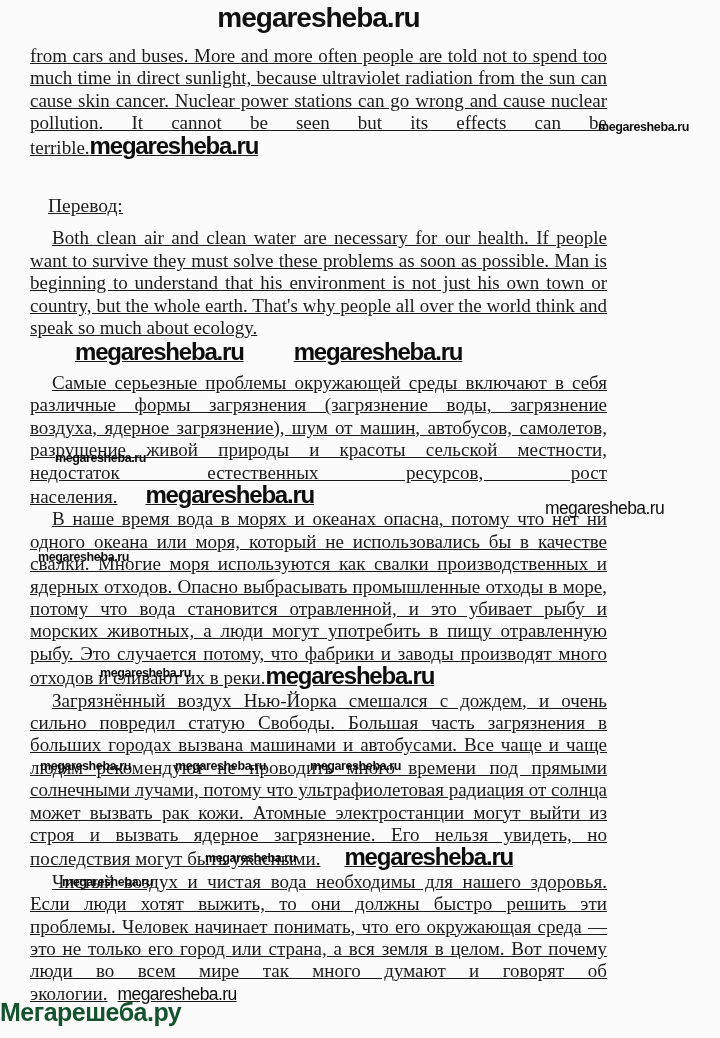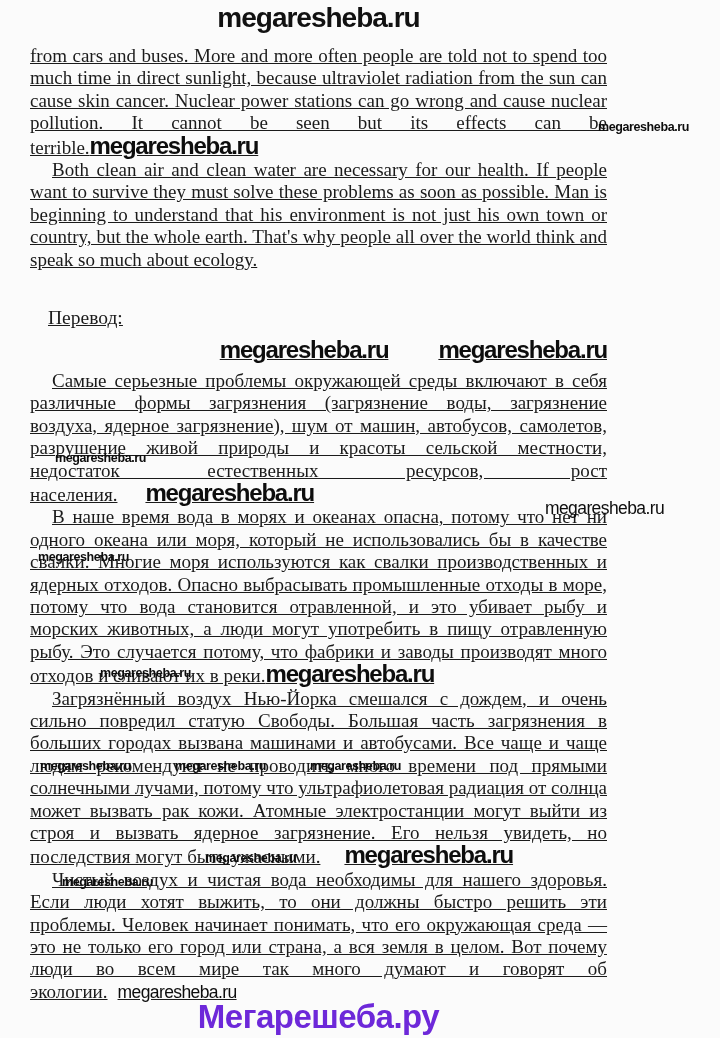--- a/index.html
+++ b/index.html
@@ -44,51 +44,50 @@
     color: #0d0d0d;
     white-space: nowrap;
   }
   .wm-xl { font-weight: bold; font-size: 24px; letter-spacing: -1.2px; }
   .wm-m  { font-weight: normal; font-size: 17.5px; letter-spacing: -0.6px; }
   .wm-s  { font-weight: bold; font-size: 12.5px; letter-spacing: -0.4px; }
   .wm-abs { position: absolute; line-height: 1; }
 
   .wm-row {
     margin: 2px 0 6px 45px;
-    text-align: right;
+    text-align: left;
     text-indent: 0;
   }
   .wm-row .wm + .wm { margin-left: 50px; }
 
   .footer-wm {
     position: absolute;
     left: 0; right: 0;
     top: 998px;
-    text-align: center;
     font-family: "Liberation Sans", sans-serif;
     font-weight: bold;
-    font-size: 33px;
+    font-size: 25px;
     letter-spacing: -0.5px;
-    color: #6d28d9;
+    color: #14532d;
   }
 </style>
 </head>
 <body>
 
 <div class="page">
 
   <div class="header-wm">megaresheba.ru</div>
 
   <div class="content">
 
     <p class="para"><span>from cars and buses. More and more often people are told not to spend too much time in direct sunlight, because ultraviolet radiation from the sun can cause skin cancer. Nuclear power stations can go wrong and cause nuclear pollution. It cannot be seen but its effects can be terrible.</span><span class="wm wm-xl">megaresheba.ru</span></p>
 
+    <p class="para translation-heading">Перевод:</p>
+
     <p class="para indent"><span>Both clean air and clean water are necessary for our health. If people want to survive they must solve these problems as soon as possible. Man is beginning to understand that his environment is not just his own town or country, but the whole earth. That's why people all over the world think and speak so much about ecology.</span></p>
-
-    <p class="para translation-heading">Перевод:</p>
 
     <div class="wm-row">
       <span class="wm wm-xl">megaresheba.ru</span><span class="wm wm-xl">megaresheba.ru</span>
     </div>
 
 
     <p class="para indent"><span>Самые серьезные проблемы окружающей среды включают в себя различные формы загрязнения (загрязнение воды, загрязнение воздуха, ядерное загрязнение), шум от машин, автобусов, самолетов, разрушение живой природы и красоты сельской местности, недостаток естественных ресурсов, рост населения.</span><span class="wm wm-xl" style="margin-left:28px;">megaresheba.ru</span></p>
 
     <p class="para indent"><span>В наше время вода в морях и океанах опасна, потому что нет ни одного океана или моря, который не использовались бы в качестве свалки. Многие моря используются как свалки производственных и ядерных отходов. Опасно выбрасывать промышленные отходы в море, потому что вода становится отравленной, и это убивает рыбу и морских животных, а люди могут употребить в пищу отравленную рыбу. Это случается потому, что фабрики и заводы производят много отходов и сливают их в реки.</span><span class="wm wm-xl">megaresheba.ru</span></p>
 

